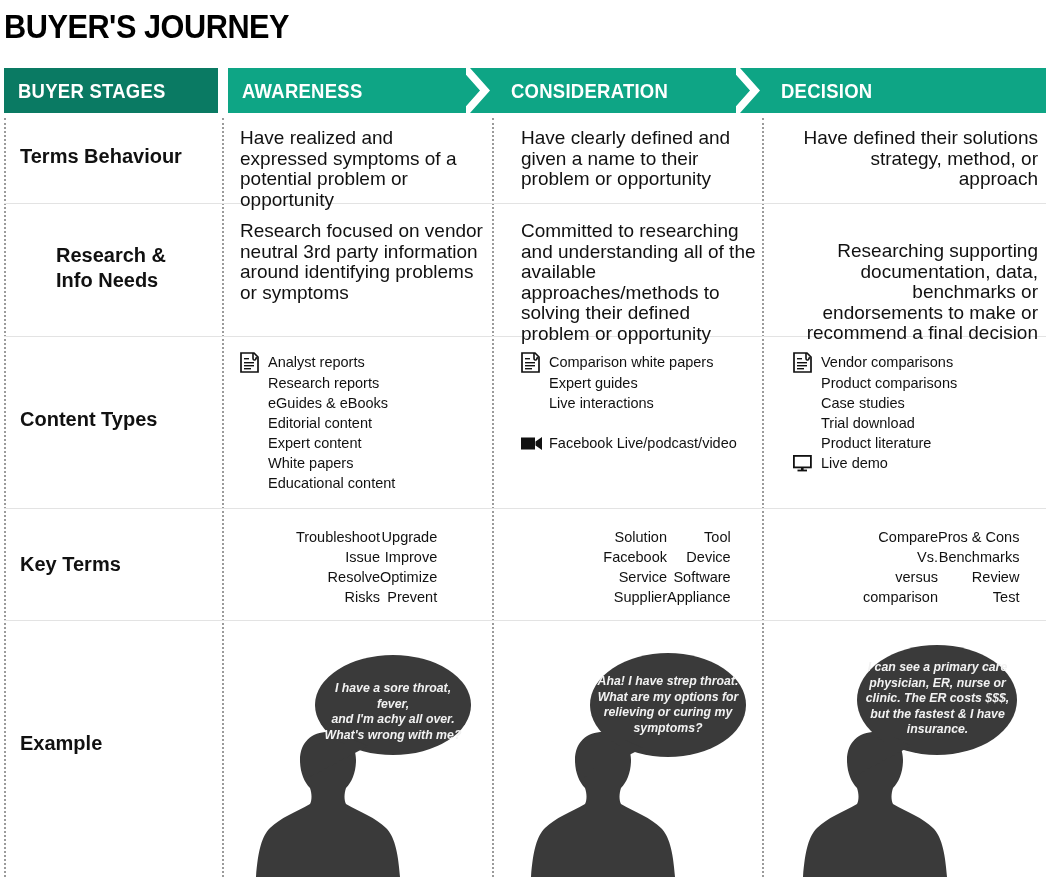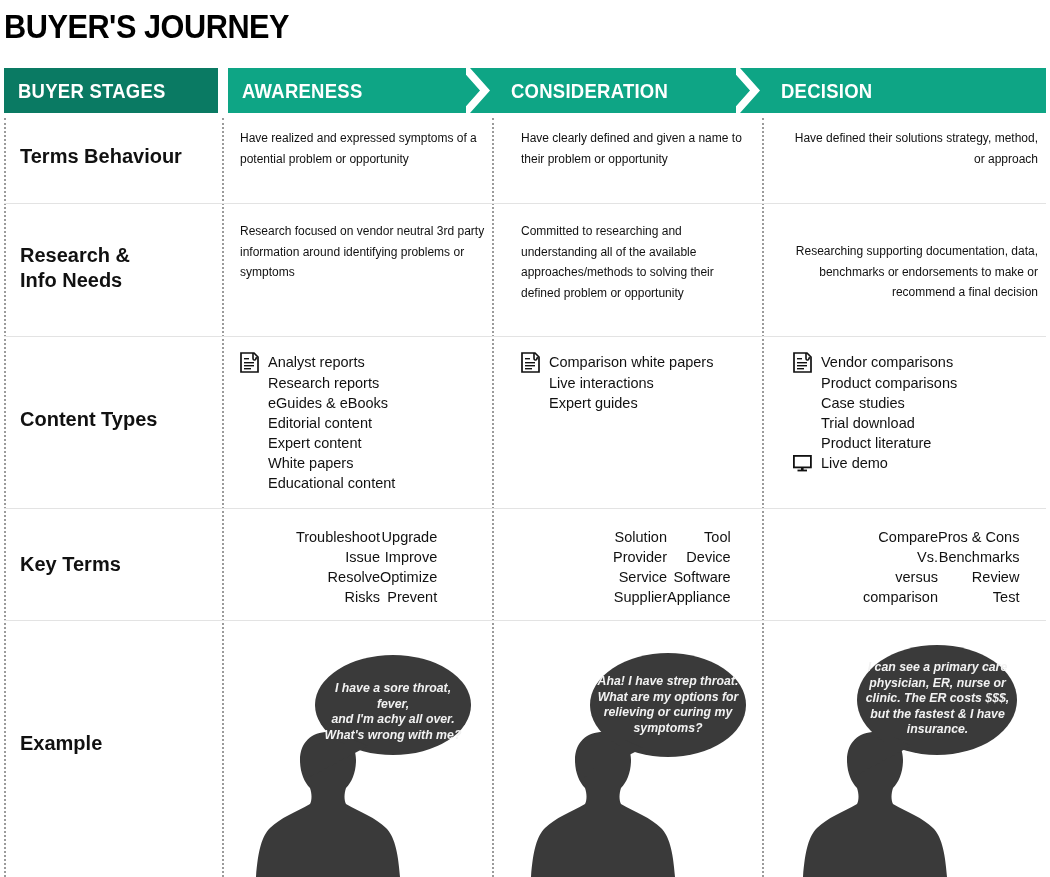--- a/index.html
+++ b/index.html
@@ -67,21 +67,21 @@
 
   
   .rowlabel{
     position:absolute;left:20px;
     font-weight:bold;font-size:20px;
     line-height:25px;
     color:#111;
   }
   .cell{
     position:absolute;
-    font-size:12px;
+    font-size:19px;
     line-height:20.5px;
     color:#111;
   }
   .cell-aw{left:240px;width:245px;}
   .cell-co{left:521px;width:235px;}
   .cell-de{left:793px;width:245px;text-align:right;}
 
   
   .ct-group{position:absolute;}
   .ct-line{display:flex;align-items:flex-start;}
@@ -151,21 +151,21 @@
 <div class="hline" style="top:203px;"></div>
 <div class="hline" style="top:336px;"></div>
 <div class="hline" style="top:508px;"></div>
 <div class="hline" style="top:620px;"></div>
 
 <div class="rowlabel" style="top:144px;">Terms Behaviour</div>
 <div class="cell cell-aw" style="top:128px;">Have realized and expressed symptoms of a potential problem or opportunity</div>
 <div class="cell cell-co" style="top:128px;">Have clearly defined and given a name to their problem or opportunity</div>
 <div class="cell cell-de" style="top:128px;">Have defined their solutions strategy, method, or approach</div>
 
-<div class="rowlabel" style="top:243px;">
+<div class="rowlabel" style="top:243px;margin-left:36px;">
   <div>Research &amp;</div>
   <div>Info Needs</div>
 </div>
 <div class="cell cell-aw" style="top:221px;">Research focused on vendor neutral 3rd party information around identifying problems or symptoms</div>
 <div class="cell cell-co" style="top:221px;">Committed to researching and understanding all of the available approaches/methods to solving their defined problem or opportunity</div>
 <div class="cell cell-de" style="top:241px;">Researching supporting documentation, data, benchmarks or endorsements to make or recommend a final decision</div>
 
 <div class="rowlabel" style="top:407px;">Content Types</div>
 
 <div class="ct-group" style="left:240px;top:352px;">
@@ -197,22 +197,31 @@
         <path d="M1 1 H14 L18 5 V20 H1 Z" fill="none" stroke="#111" stroke-width="1.7"></path>
         <path d="M13 1 L13 6.5 C13 8 15 8.6 15.6 7.4 L16.6 5.2" fill="none" stroke="#111" stroke-width="1.6"></path>
         <rect x="4" y="10" width="10" height="1.4" fill="#111"></rect>
         <rect x="4" y="13" width="10" height="1.4" fill="#111"></rect>
         <rect x="4" y="16" width="7" height="1.4" fill="#111"></rect>
         <rect x="4" y="6" width="5" height="1.4" fill="#111"></rect>
       </svg>
     </span>
     <span class="ct-text">Comparison white papers</span>
   </div>
+  <div class="ct-indent">Expert guides</div>
   <div class="ct-indent">Live interactions</div>
-  <div class="ct-indent">Expert guides</div>
+  <div class="ct-line" style="margin-top:20px;">
+    <span class="ct-icon">
+      <svg width="22" height="15" viewBox="0 0 22 15">
+        <rect x="0" y="1.5" width="14" height="12" fill="#111"></rect>
+        <path d="M14.5 5.5 L21 1 L21 14 L14.5 9.5 Z" fill="#111"></path>
+      </svg>
+    </span>
+    <span class="ct-text">Facebook Live/podcast/video</span>
+  </div>
 </div>
 
 <div class="ct-group" style="left:793px;top:352px;">
   <div class="ct-line">
     <span class="ct-icon">
       <svg width="20" height="21" viewBox="0 0 20 21">
         <path d="M1 1 H14 L18 5 V20 H1 Z" fill="none" stroke="#111" stroke-width="1.7"></path>
         <path d="M13 1 L13 6.5 C13 8 15 8.6 15.6 7.4 L16.6 5.2" fill="none" stroke="#111" stroke-width="1.6"></path>
         <rect x="4" y="10" width="10" height="1.4" fill="#111"></rect>
         <rect x="4" y="13" width="10" height="1.4" fill="#111"></rect>
@@ -251,21 +260,21 @@
     <div>Upgrade</div>
     <div>Improve</div>
     <div>Optimize</div>
     <div>Prevent</div>
   </div>
 </div>
 
 <div class="kt" style="left:521px;top:527px;">
   <div class="kt-col" style="width:146px;">
     <div>Solution</div>
-    <div>Provider</div>
+    <div>Facebook</div>
     <div>Service</div>
     <div>Supplier</div>
   </div>
   <div class="kt-col">
     <div>Tool</div>
     <div>Device</div>
     <div>Software</div>
     <div>Appliance</div>
   </div>
 </div>

